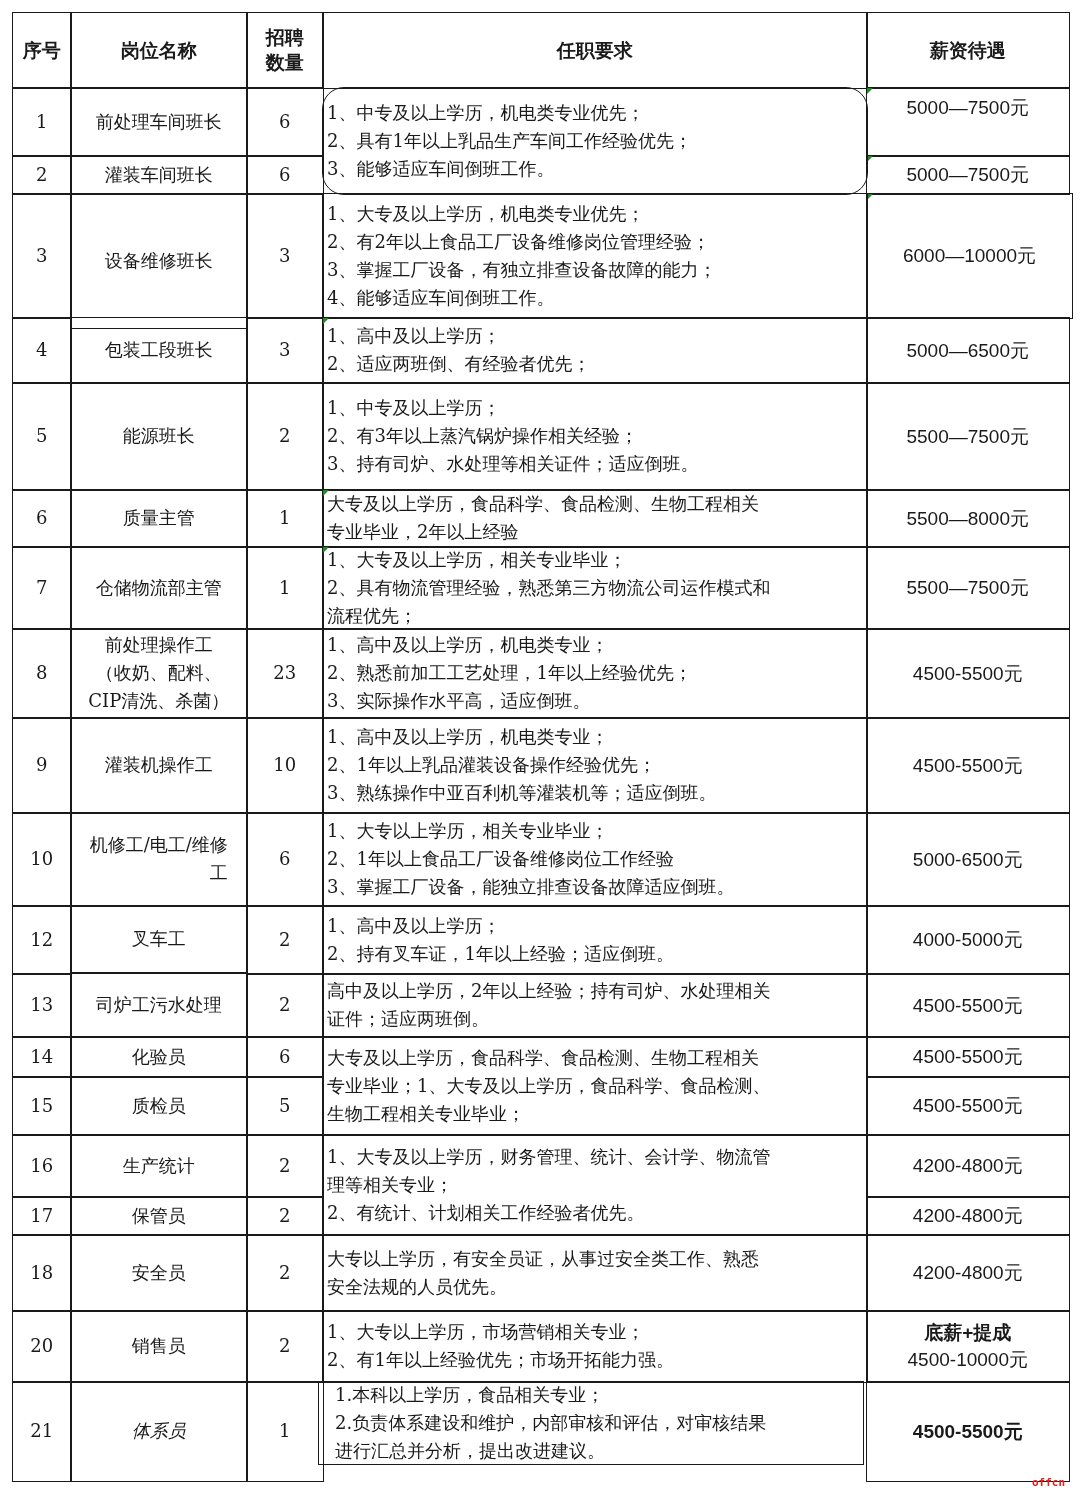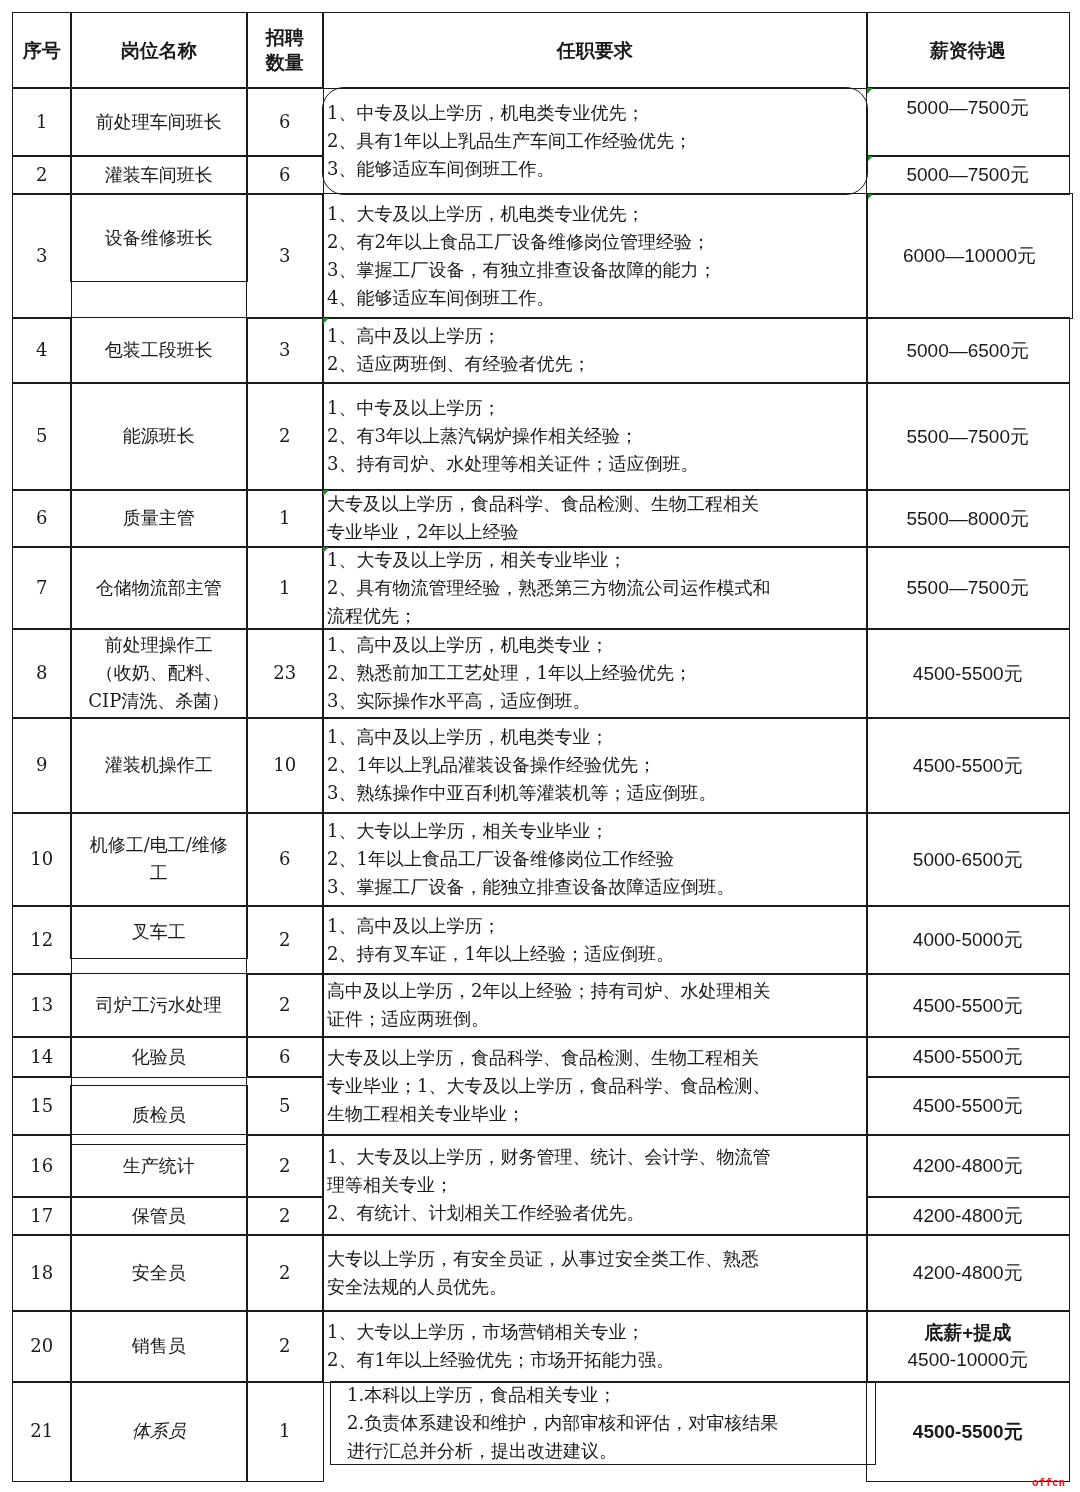--- a/index.html
+++ b/index.html
@@ -61,21 +61,21 @@
     <div class="cell c-center body-txt" style="left: 246px; top: 155px; width: 77.5px; height: 39.5px;">
       <span style="white-space: pre-line;">6</span>
     </div>
     <div class="cell c-center sal" style="left: 866px; top: 155px; width: 203.5px; height: 39.5px;">
       <span style="white-space: pre-line;">5000—7500元</span>
     </div>
     <div class="marker" style="left: 867px; top: 156px;"></div>
     <div class="cell c-center body-txt" style="left: 12px; top: 193px; width: 59.5px; height: 125.5px;">
       <span style="white-space: pre-line;">3</span>
     </div>
-    <div class="cell c-center body-txt" style="left: 70px; top: 193px; width: 177.5px; height: 89px;">
+    <div class="cell c-center body-txt" style="left: 70px; top: 193px; width: 177.5px; height: 136px;">
       <span style="white-space: pre-line;">设备维修班长</span>
     </div>
     <div class="cell c-center body-txt" style="left: 246px; top: 193px; width: 77.5px; height: 125.5px;">
       <span style="white-space: pre-line;">3</span>
     </div>
     <div class="cell c-center sal" style="left: 866px; top: 193px; width: 207px; height: 125.5px;">
       <span style="white-space: pre-line;">6000—10000元</span>
     </div>
     <div class="marker" style="left: 867px; top: 194px;"></div>
     <div class="cell c-center body-txt" style="left: 12px; top: 317px; width: 59.5px; height: 66.5px;">
@@ -149,33 +149,33 @@
     <div class="cell c-center body-txt" style="left: 246px; top: 717px; width: 77.5px; height: 96.5px;">
       <span style="white-space: pre-line;">10</span>
     </div>
     <div class="cell c-center sal" style="left: 866px; top: 717px; width: 203.5px; height: 96.5px;">
       <span style="white-space: pre-line;">4500-5500元</span>
     </div>
     <div class="cell c-center body-txt" style="left: 12px; top: 812px; width: 59.5px; height: 94.5px;">
       <span style="white-space: pre-line;">10</span>
     </div>
     <div class="cell c-center body-txt" style="left: 70px; top: 812px; width: 177.5px; height: 94.5px;">
-      <span style="white-space: pre-line;">机修工/电工/维修
+      <span style="white-space: pre-line; text-align: right;">机修工/电工/维修
 工</span>
     </div>
     <div class="cell c-center body-txt" style="left: 246px; top: 812px; width: 77.5px; height: 94.5px;">
       <span style="white-space: pre-line;">6</span>
     </div>
     <div class="cell c-center sal" style="left: 866px; top: 812px; width: 203.5px; height: 94.5px;">
       <span style="white-space: pre-line;">5000-6500元</span>
     </div>
     <div class="cell c-center body-txt" style="left: 12px; top: 905px; width: 59.5px; height: 69.5px;">
       <span style="white-space: pre-line;">12</span>
     </div>
-    <div class="cell c-center body-txt" style="left: 70px; top: 905px; width: 177.5px; height: 54px;">
+    <div class="cell c-center body-txt" style="left: 70px; top: 905px; width: 177.5px; height: 68px;">
       <span style="white-space: pre-line;">叉车工</span>
     </div>
     <div class="cell c-center body-txt" style="left: 246px; top: 905px; width: 77.5px; height: 69.5px;">
       <span style="white-space: pre-line;">2</span>
     </div>
     <div class="cell c-center sal" style="left: 866px; top: 905px; width: 203.5px; height: 69.5px;">
       <span style="white-space: pre-line;">4000-5000元</span>
     </div>
     <div class="cell c-center body-txt" style="left: 12px; top: 973px; width: 59.5px; height: 64.5px;">
       <span style="white-space: pre-line;">13</span>
@@ -197,21 +197,21 @@
     </div>
     <div class="cell c-center body-txt" style="left: 246px; top: 1036px; width: 77.5px; height: 41.5px;">
       <span style="white-space: pre-line;">6</span>
     </div>
     <div class="cell c-center sal" style="left: 866px; top: 1036px; width: 203.5px; height: 41.5px;">
       <span style="white-space: pre-line;">4500-5500元</span>
     </div>
     <div class="cell c-center body-txt" style="left: 12px; top: 1076px; width: 59.5px; height: 59.5px;">
       <span style="white-space: pre-line;">15</span>
     </div>
-    <div class="cell c-center body-txt" style="left: 70px; top: 1076px; width: 177.5px; height: 59.5px; margin-top: 9px;">
+    <div class="cell c-center body-txt" style="left: 70px; top: 1076px; width: 177.5px; height: 59.5px;">
       <span style="white-space: pre-line;">质检员</span>
     </div>
     <div class="cell c-center body-txt" style="left: 246px; top: 1076px; width: 77.5px; height: 59.5px;">
       <span style="white-space: pre-line;">5</span>
     </div>
     <div class="cell c-center sal" style="left: 866px; top: 1076px; width: 203.5px; height: 59.5px;">
       <span style="white-space: pre-line;">4500-5500元</span>
     </div>
     <div class="cell c-center body-txt" style="left: 12px; top: 1134px; width: 59.5px; height: 63.5px;">
       <span style="white-space: pre-line;">16</span>
@@ -370,21 +370,21 @@
         <span class="req-line">大专以上学历，有安全员证，从事过安全类工作、熟悉</span>
         <span class="req-line">安全法规的人员优先。</span>
       </div>
     </div>
     <div class="cell c-left body-txt" style="left: 322px; top: 1310px; width: 545.5px; height: 72.5px;">
       <div>
         <span class="req-line">1、大专以上学历，市场营销相关专业；</span>
         <span class="req-line">2、有1年以上经验优先；市场开拓能力强。</span>
       </div>
     </div>
-    <div class="cell c-left body-txt" style="left: 330px; top: 1381px; width: 545.5px; height: 84px; padding-left: 16px;">
+    <div class="cell c-left body-txt" style="left: 318px; top: 1381px; width: 545.5px; height: 84px; padding-left: 16px;">
       <div>
         <span class="req-line">1.本科以上学历，食品相关专业；</span>
         <span class="req-line">2.负责体系建设和维护，内部审核和评估，对审核结果</span>
         <span class="req-line">进行汇总并分析，提出改进建议。</span>
       </div>
     </div>
   </div>
 <div id="watermark">offcn</div>
 
 </body></html>

